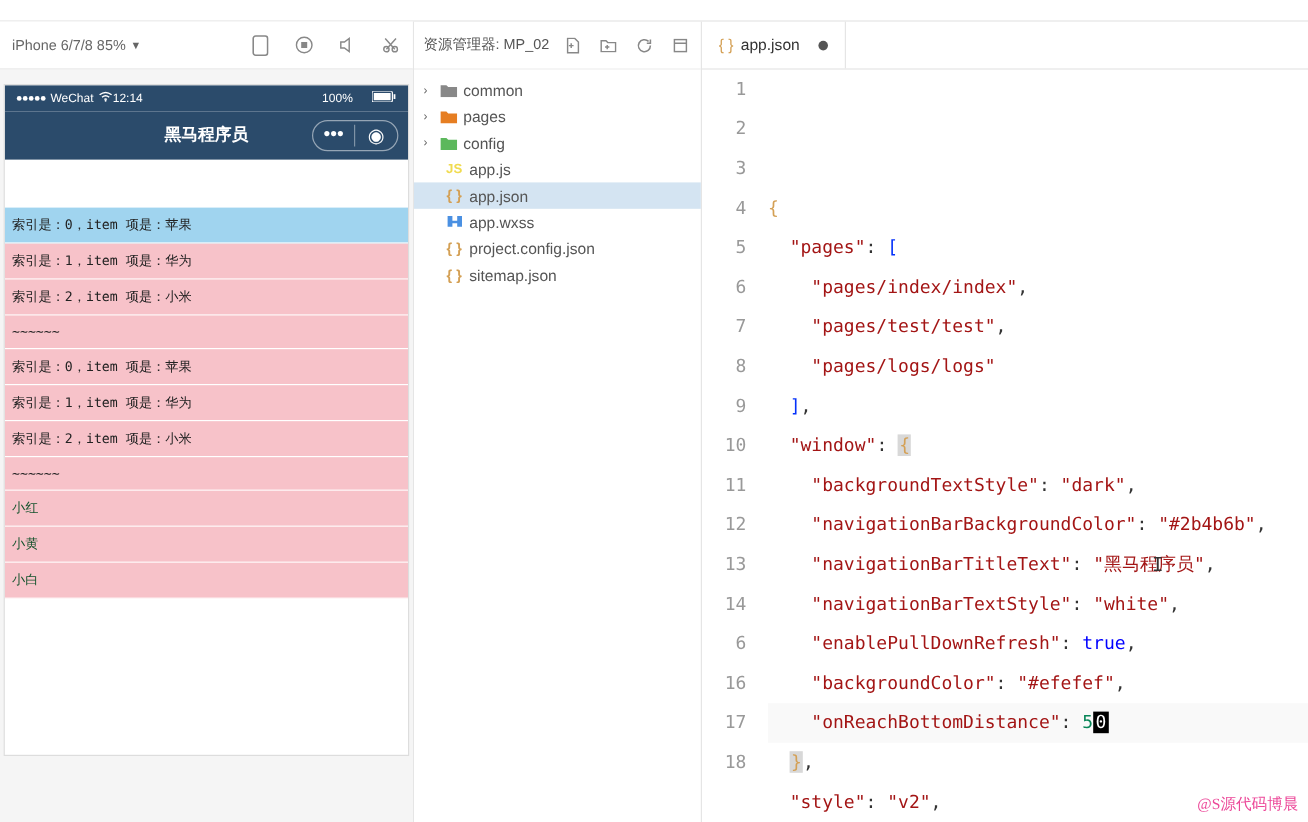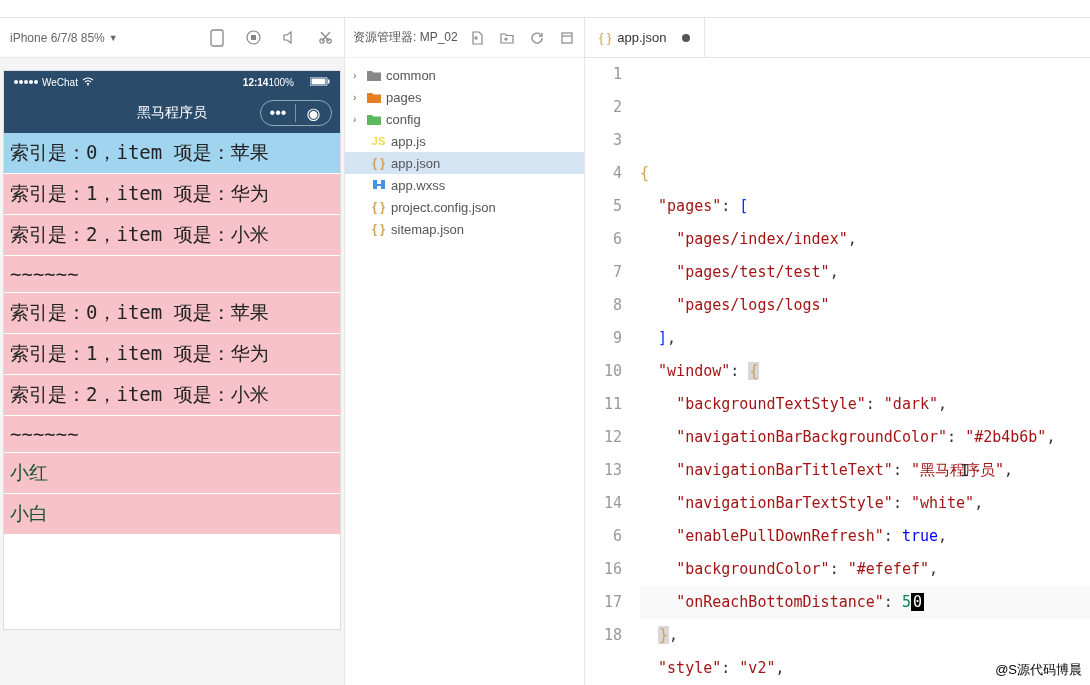--- a/index.html
+++ b/index.html
@@ -15,28 +15,28 @@
 .sim-toolbar { height: 40px; display: flex; align-items: center; padding: 0 10px; background: #fff; border-bottom: 1px solid #e5e5e5; }
 .device-label { font-size: 12px; color: #666; display: flex; align-items: center; gap: 4px; }
 .sim-toolbar-icons { margin-left: auto; display: flex; gap: 18px; color: #888; }
 .sim-icon { width: 18px; height: 18px; display: flex; align-items: center; justify-content: center; cursor: pointer; }
 .phone-frame { flex: 1; padding: 12px 3px 0 3px; background: #f5f5f5; }
 .phone { background: #fff; border: 1px solid #ddd; height: 560px; overflow: hidden; }
 .status-bar { background: #2b4b6b; color: #fff; height: 22px; display: flex; align-items: center; padding: 0 10px; font-size: 10px; }
 .status-carrier { display: flex; align-items: center; gap: 4px; }
 .status-dots { display: flex; gap: 1px; }
 .status-dots span { width: 4px; height: 4px; background: #fff; border-radius: 50%; }
-.status-time { flex: 1; text-align: right; font-weight: 700; }
+.status-time { flex: 1; text-align: left; font-weight: 400; }
 .status-batt { display: flex; align-items: center; gap: 16px; }
 .nav-bar { background: #2b4b6b; color: #fff; height: 40px; display: flex; align-items: center; justify-content: center; position: relative; }
-.nav-title { font-size: 14px; font-weight: 400; }
+.nav-title { font-size: 14px; font-weight: 700; }
 .capsule { position: absolute; right: 8px; display: flex; align-items: center; border: 1px solid rgba(255,255,255,0.5); border-radius: 14px; overflow: hidden; height: 26px; }
 .capsule > div { width: 35px; display: flex; align-items: center; justify-content: center; color: #fff; font-size: 16px; }
 .capsule > div:first-child { border-right: 1px solid rgba(255,255,255,0.4); }
-.page-body { font-family: Consolas, monospace; font-size: 19px; }
+.page-body { font-family: Consolas, monospace; font-size: 11px; margin-top: 40px; }
 .row { padding: 7px 6px; border-bottom: 1px solid #fff; }
 .row-blue { background: #a0d4ef; color: #222; }
 .row-pink { background: #f7c2c9; color: #222; }
 .row-pink-red { background: #f7c2c9; color: #14532d; }
 .row-sep { background: #f7c2c9; color: #222; }
 
 
 .explorer { width: 240px; border-right: 1px solid #e5e5e5; display: flex; flex-direction: column; }
 .exp-header { height: 40px; display: flex; align-items: center; padding: 0 8px; font-size: 12px; color: #555; border-bottom: 1px solid #eee; }
 .exp-icons { margin-left: auto; display: flex; gap: 12px; color: #888; }
@@ -66,21 +66,21 @@
 .tok-brace { color: #d4a055; }
 .tok-key { color: #a31515; }
 .tok-punc { color: #333; }
 .tok-str { color: #a31515; }
 .tok-num { color: #098658; }
 .tok-bool { color: #0000ff; }
 .tok-bracket { color: #0431fa; }
 .hl-bracket { background: #d8d8d8; padding: 0 1px; }
 .cursor-block { background: #000; color: #fff; padding: 0 2px; }
 .text-cursor { position: absolute; color: #333; font-size: 16px; }
-.watermark { position: absolute; right: 8px; bottom: 6px; color: #000000; font-size: 13px; font-family: Liberation Sans, sans-serif; }
+.watermark { position: absolute; right: 8px; bottom: 6px; color: #ec4899; font-size: 13px; font-family: Liberation Serif, serif; }
 svg.folder { width: 14px; height: 11px; }
 </style>
 </head>
 <body>
 
 <div class="app">
   <div class="topbar">
     <div class="topbar-left"></div>
     <div class="topbar-right"></div>
   </div>
@@ -157,20 +157,21 @@
           <div class="page-body" id="preview-body">
               <div class="row row-blue">索引是：0，item 项是：苹果</div>
               <div class="row row-pink">索引是：1，item 项是：华为</div>
               <div class="row row-pink">索引是：2，item 项是：小米</div>
               <div class="row row-sep">~~~~~~</div>
               <div class="row row-pink">索引是：0，item 项是：苹果</div>
               <div class="row row-pink">索引是：1，item 项是：华为</div>
               <div class="row row-pink">索引是：2，item 项是：小米</div>
               <div class="row row-sep">~~~~~~</div>
               <div class="row row-pink-red">小红</div>
+              <div class="row row-pink-red">小黄</div>
               <div class="row row-pink-red">小白</div>
             </div>
         </div>
       </div>
     </div>
 
     <div class="explorer">
       <div class="exp-header">
         <span>资源管理器: MP_02</span>
         <div class="exp-icons">

